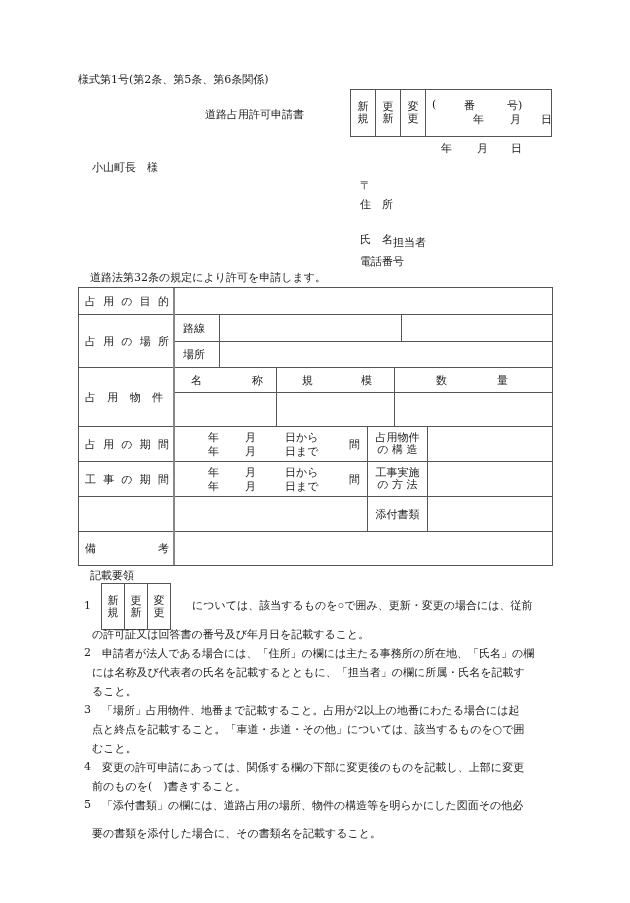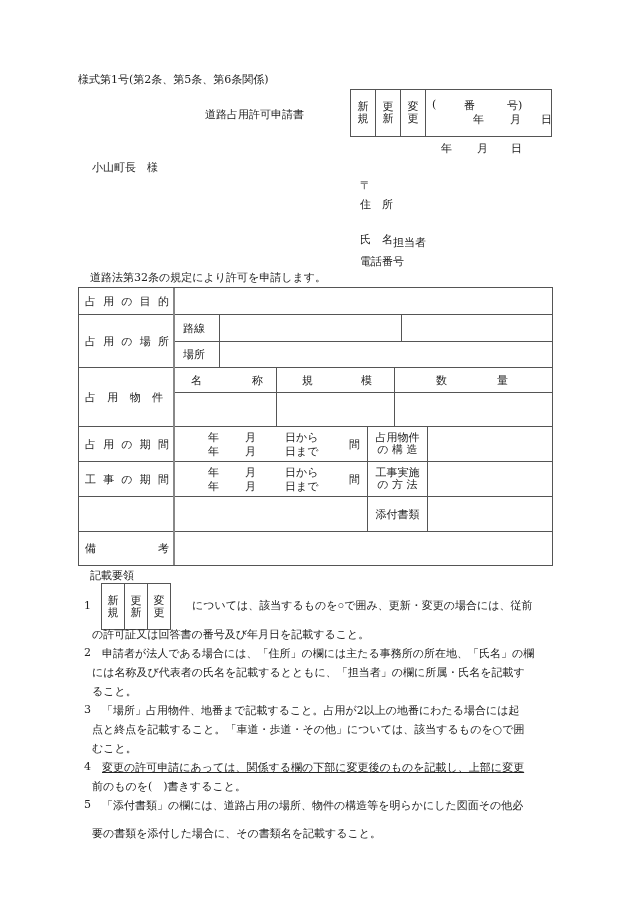--- a/index.html
+++ b/index.html
@@ -205,18 +205,18 @@
 <div class="abs" style="left:102px;top:646px;">申請者が法人である場合には、「住所」の欄には主たる事務所の所在地、「氏名」の欄</div>
 <div class="abs" style="left:92px;top:665px;">には名称及び代表者の氏名を記載するとともに、「担当者」の欄に所属・氏名を記載す</div>
 <div class="abs" style="left:92px;top:684px;">ること。</div>
 
 <div class="abs" style="left:84px;top:703px;">3</div>
 <div class="abs" style="left:102px;top:703px;">「場所」占用物件、地番まで記載すること。占用が2以上の地番にわたる場合には起</div>
 <div class="abs" style="left:92px;top:722px;">点と終点を記載すること。「車道・歩道・その他」については、該当するものを○で囲</div>
 <div class="abs" style="left:92px;top:741px;">むこと。</div>
 
 <div class="abs" style="left:84px;top:760px;">4</div>
-<div class="abs" style="left:102px;top:760px;text-decoration:underline;">変更の許可申請にあっては、関係する欄の下部に変更後のものを記載し、上部に変更</div>
+<div class="abs" style="left:102px;top:760px;">変更の許可申請にあっては、関係する欄の下部に変更後のものを記載し、上部に変更</div>
 <div class="abs" style="left:92px;top:779px;">前のものを(　)書きすること。</div>
 
 <div class="abs" style="left:84px;top:798px;">5</div>
 <div class="abs" style="left:102px;top:798px;">「添付書類」の欄には、道路占用の場所、物件の構造等を明らかにした図面その他必</div>
 <div class="abs" style="left:92px;top:826px;">要の書類を添付した場合に、その書類名を記載すること。</div>
 
 </body></html>

